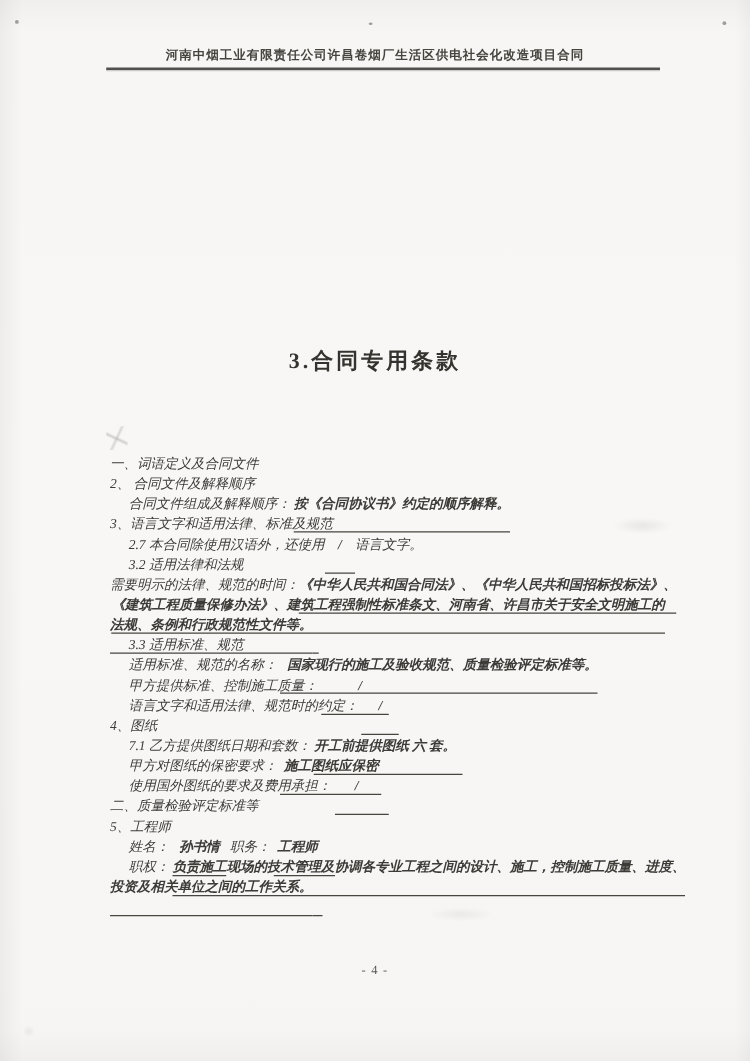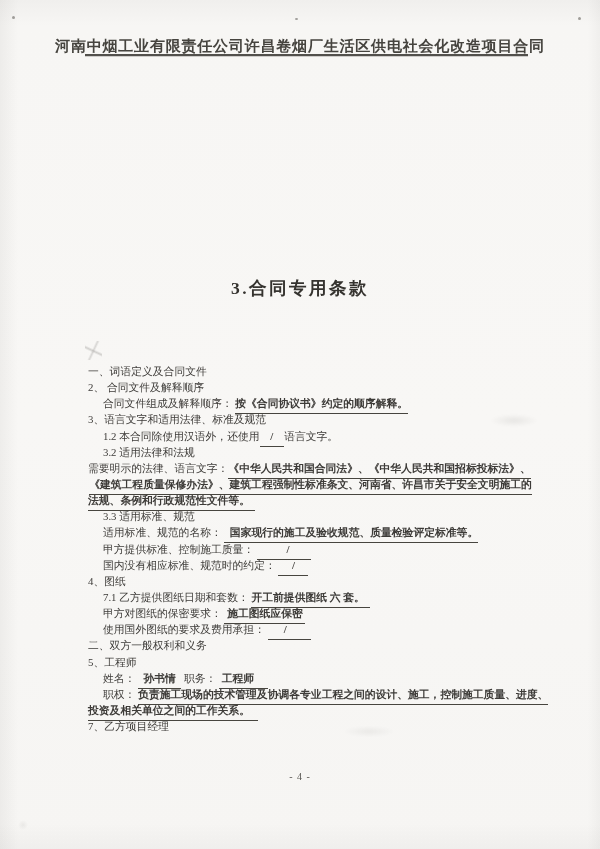--- a/index.html
+++ b/index.html
@@ -26,21 +26,21 @@
     position: absolute; width: 3px; height: 3px; border-radius: 50%;
     background: #7a7874; opacity: 0.7;
   }
   .speck.s1 { left: 12px;  top: 16px; }
   .speck.s2 { left: 295px; top: 18px; width: 3px; height: 2px; }
   .speck.s3 { left: 578px; top: 17px; }
   .header-text {
     position: absolute;
     top: 37px; left: 0; right: 0;
     text-align: center;
-    font-size: 15px;
+    font-size: 10px;
     letter-spacing: 0.8px;
     color: #46443f;
     font-weight: 600;
   }
   .header-rule {
     position: absolute;
     top: 54px; left: 85px;
     width: 443px; height: 2px;
     background: #52504c;
     box-shadow: 0 1px 0 rgba(82,80,76,0.25);
@@ -58,27 +58,28 @@
     position: absolute;
     left: 88px; top: 363px;
     width: 460px;
   }
   .line {
     height: 16.15px;
     line-height: 16.15px;
     font-size: 10.8px;
     white-space: pre;
     color: #3d3b38;
+    font-style: italic;
   }
   .line.indent1 { padding-left: 15px; }
   .line.hang { margin-left: -15px; text-align: center; }
   .seg { white-space: pre; }
   .seg.u {
     border-bottom: 1.3px solid #47453f;
-    padding-bottom: 4px;
+    padding-bottom: 16px;
     font-weight: 600;
   }
   .pageno {
     position: absolute;
     top: 771px; left: 0; right: 0;
     text-align: center;
     font-size: 10px;
     letter-spacing: 1px;
     color: #5a5854;
   }
@@ -126,36 +127,35 @@
   <div class="smudge m1"></div>
   <div class="smudge m2"></div>
   <div class="smudge m3"></div>
   <div class="smudge m4"></div>
 
   <div class="contract-body" id="contract-body">
       <div class="line indent0"><span class="seg">一、词语定义及合同文件</span></div>
       <div class="line indent0"><span class="seg">2、 合同文件及解释顺序</span></div>
       <div class="line indent1"><span class="seg">合同文件组成及解释顺序： </span><span class="seg u">按《合同协议书》约定的顺序解释。</span></div>
       <div class="line indent0"><span class="seg">3、语言文字和适用法律、标准及规范</span></div>
-      <div class="line indent1"><span class="seg">1.2 本合同除使用汉语外，还使用</span><span class="seg u">    /    </span><span class="seg">语言文字。</span></div>
+      <div class="line indent1"><span class="seg">2.7 本合同除使用汉语外，还使用</span><span class="seg u">    /    </span><span class="seg">语言文字。</span></div>
       <div class="line indent1"><span class="seg">3.2 适用法律和法规</span></div>
-      <div class="line indent0"><span class="seg">需要明示的法律、语言文字：</span><span class="seg u">《中华人民共和国合同法》、《中华人民共和国招标投标法》、</span></div>
+      <div class="line indent0"><span class="seg">需要明示的法律、规范的时间：</span><span class="seg u">《中华人民共和国合同法》、《中华人民共和国招标投标法》、</span></div>
       <div class="line indent0 hang"><span class="seg u">《建筑工程质量保修办法》、建筑工程强制性标准条文、河南省、许昌市关于安全文明施工的</span></div>
       <div class="line indent0"><span class="seg u">法规、条例和行政规范性文件等。</span><span class="seg u">  </span></div>
       <div class="line indent1"><span class="seg">3.3 适用标准、规范</span></div>
       <div class="line indent1"><span class="seg">适用标准、规范的名称： </span><span class="seg u">  国家现行的施工及验收规范、质量检验评定标准等。</span></div>
       <div class="line indent1"><span class="seg">甲方提供标准、控制施工质量： </span><span class="seg u">           /        </span></div>
-      <div class="line indent1"><span class="seg">国内没有相应标准、规范时的约定： </span><span class="seg u">     /     </span></div>
+      <div class="line indent1"><span class="seg">语言文字和适用法律、规范时的约定： </span><span class="seg u">     /     </span></div>
       <div class="line indent0"><span class="seg">4、图纸</span></div>
       <div class="line indent1"><span class="seg">7.1 乙方提供图纸日期和套数： </span><span class="seg u">开工前提供图纸 六 套。  </span></div>
       <div class="line indent1"><span class="seg">甲方对图纸的保密要求： </span><span class="seg u"> 施工图纸应保密 </span></div>
       <div class="line indent1"><span class="seg">使用国外图纸的要求及费用承担： </span><span class="seg u">      /         </span></div>
-      <div class="line indent0"><span class="seg">二、双方一般权利和义务</span></div>
+      <div class="line indent0"><span class="seg">二、质量检验评定标准等</span></div>
       <div class="line indent0"><span class="seg">5、工程师</span></div>
       <div class="line indent1"><span class="seg">姓名： </span><span class="seg u">  孙书情  </span><span class="seg"> 职务： </span><span class="seg u"> 工程师     </span></div>
       <div class="line indent1"><span class="seg">职权： </span><span class="seg u">负责施工现场的技术管理及协调各专业工程之间的设计、施工，控制施工质量、进度、</span></div>
       <div class="line indent0"><span class="seg u">投资及相关单位之间的工作关系。</span><span class="seg u">   </span></div>
-      <div class="line indent0"><span class="seg">7、乙方项目经理</span></div>
     </div>
 
   <div class="pageno">- 4 -</div>
 
 </div>
 
 </body></html>

